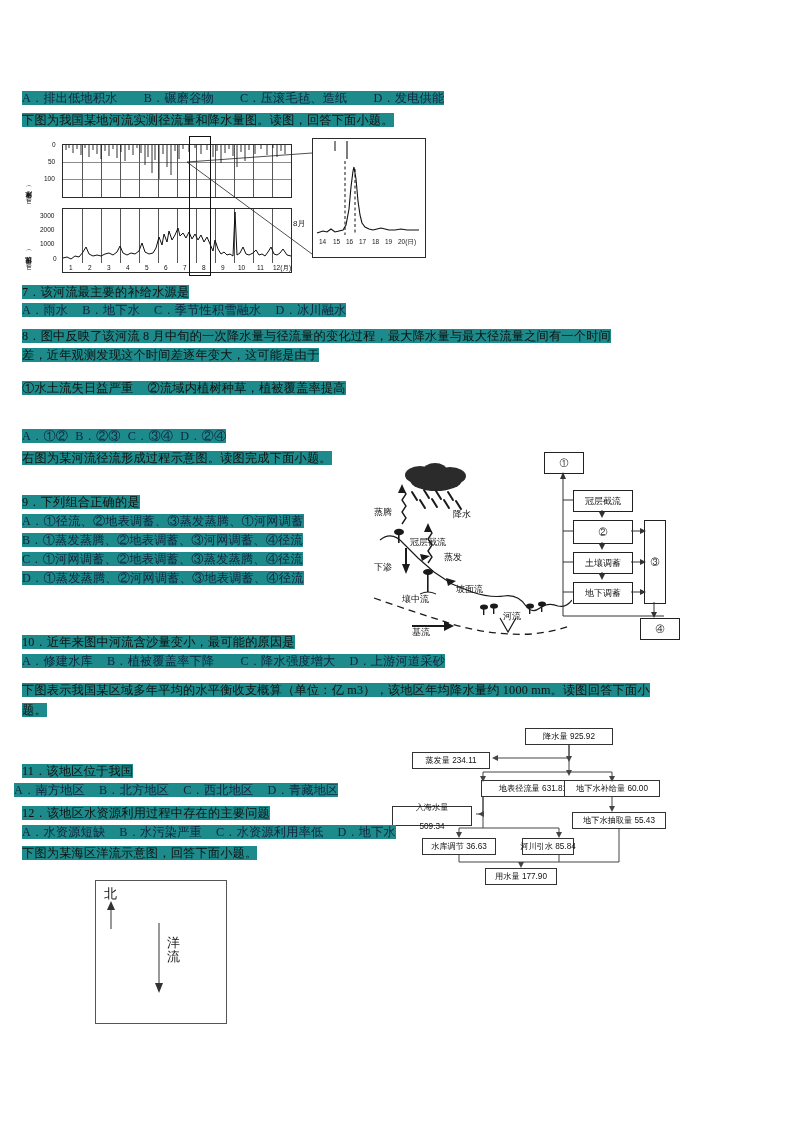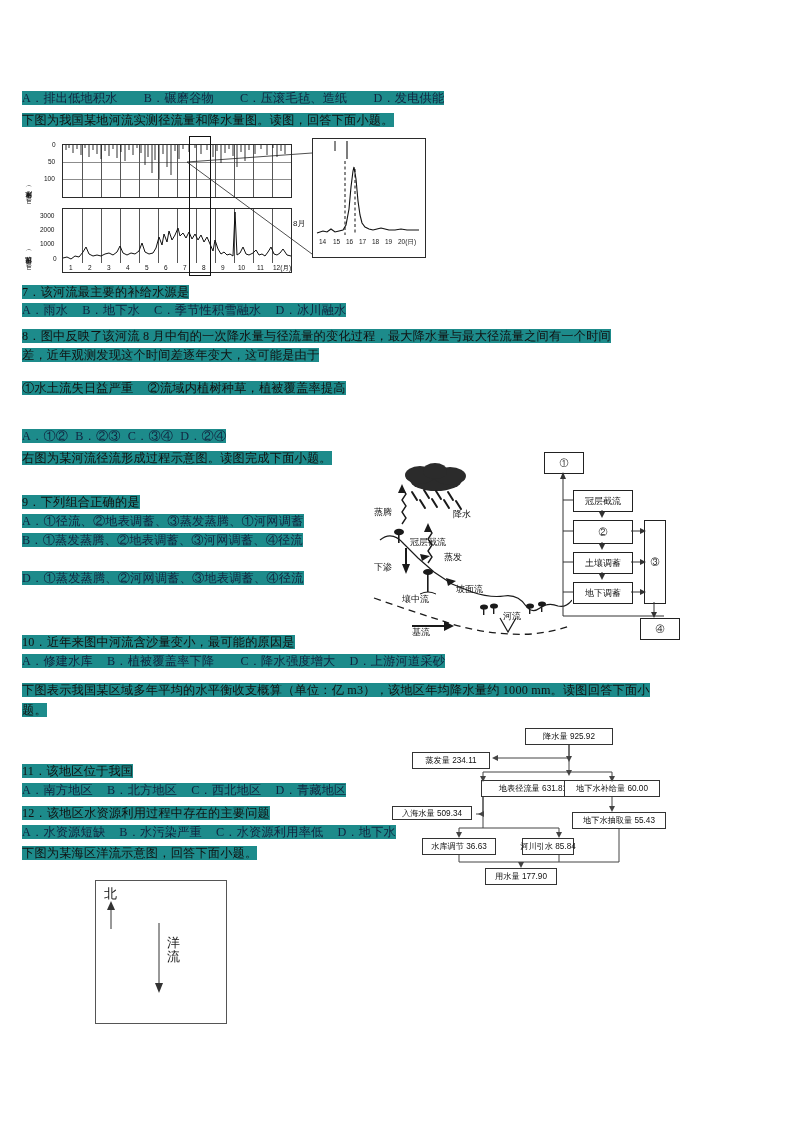--- a/index.html
+++ b/index.html
@@ -248,20 +248,23 @@
 
   <div class="row" style="left:22px;top:492px;">
     <span class="hl">9．下列组合正确的是</span>
   </div>
   <div class="row" style="left:22px;top:511px;">
     <span class="hl hl-blue">A．①径流、②地表调蓄、③蒸发蒸腾、①河网调蓄</span>
   </div>
   <div class="row" style="left:22px;top:530px;">
     <span class="hl hl-blue">B．①蒸发蒸腾、②地表调蓄、③河网调蓄、④径流</span>
   </div>
+  <div class="row" style="left:22px;top:549px;">
+    <span class="hl hl-blue">C．①河网调蓄、②地表调蓄、③蒸发蒸腾、④径流</span>
+  </div>
   <div class="row" style="left:22px;top:568px;">
     <span class="hl hl-blue">D．①蒸发蒸腾、②河网调蓄、③地表调蓄、④径流</span>
   </div>
 
   <div id="fig-runoff">
 
     <svg width="200" height="200" viewBox="0 0 200 200" style="position:absolute;left:0;top:0;">
 
       <g fill="#2b2b2b">
         <ellipse cx="64" cy="32" rx="26" ry="11"></ellipse>
@@ -398,21 +401,21 @@
       <span>234.11</span>
     </div>
     <div class="fbox" style="left:45px;top:52px;width:104px;height:17px;margin-left:44px;">
       <span>地表径流量</span>&nbsp;
       <span>631.81</span>
     </div>
     <div class="fbox" style="left:172px;top:52px;width:96px;height:17px;">
       <span>地下水补给量</span>&nbsp;
       <span>60.00</span>
     </div>
-    <div class="fbox" style="left:0px;top:78px;width:80px;height:14px;">
+    <div class="fbox" style="left:0px;top:78px;width:80px;height:20px;flex-direction:column;">
       <span>入海水量</span>&nbsp;
       <span>509.34</span>
     </div>
     <div class="fbox" style="left:180px;top:84px;width:94px;height:17px;">
       <span>地下水抽取量</span>&nbsp;
       <span>55.43</span>
     </div>
     <div class="fbox" style="left:30px;top:110px;width:74px;height:17px;">
       <span>水库调节</span>&nbsp;
       <span>36.63</span>
@@ -456,21 +459,21 @@
       <polygon points="220,84 217,78 223,78" fill="#444"></polygon>
       <polygon points="67,110 64,104 70,104" fill="#444"></polygon>
       <polygon points="167,110 164,104 170,104" fill="#444"></polygon>
       <polygon points="129,140 126,134 132,134" fill="#444"></polygon>
     </svg>
   </div>
 
   <div class="row" style="left:22px;top:761px;">
     <span class="hl">11．该地区位于我国</span>
   </div>
-  <div class="row" style="left:22px;top:780px;">
+  <div class="row" style="left:14px;top:780px;">
     <span class="hl hl-blue">A．南方地区</span><span class="hl"><span class="gap"></span></span><span class="hl hl-blue">B．北方地区</span><span class="hl"><span class="gap"></span></span><span class="hl hl-blue">C．西北地区</span><span class="hl"><span class="gap"></span></span><span class="hl hl-blue">D．青藏地区</span>
   </div>
 
   <div class="row" style="left:22px;top:803px;">
     <span class="hl">12．该地区水资源利用过程中存在的主要问题</span>
   </div>
   <div class="row" style="left:22px;top:822px;">
     <span class="hl hl-blue">A．水资源短缺</span><span class="hl"><span class="gap"></span></span><span class="hl hl-blue">B．水污染严重</span><span class="hl"><span class="gap"></span></span><span class="hl hl-blue">C．水资源利用率低</span><span class="hl"><span class="gap"></span></span><span class="hl hl-blue">D．地下水</span>
   </div>
 

